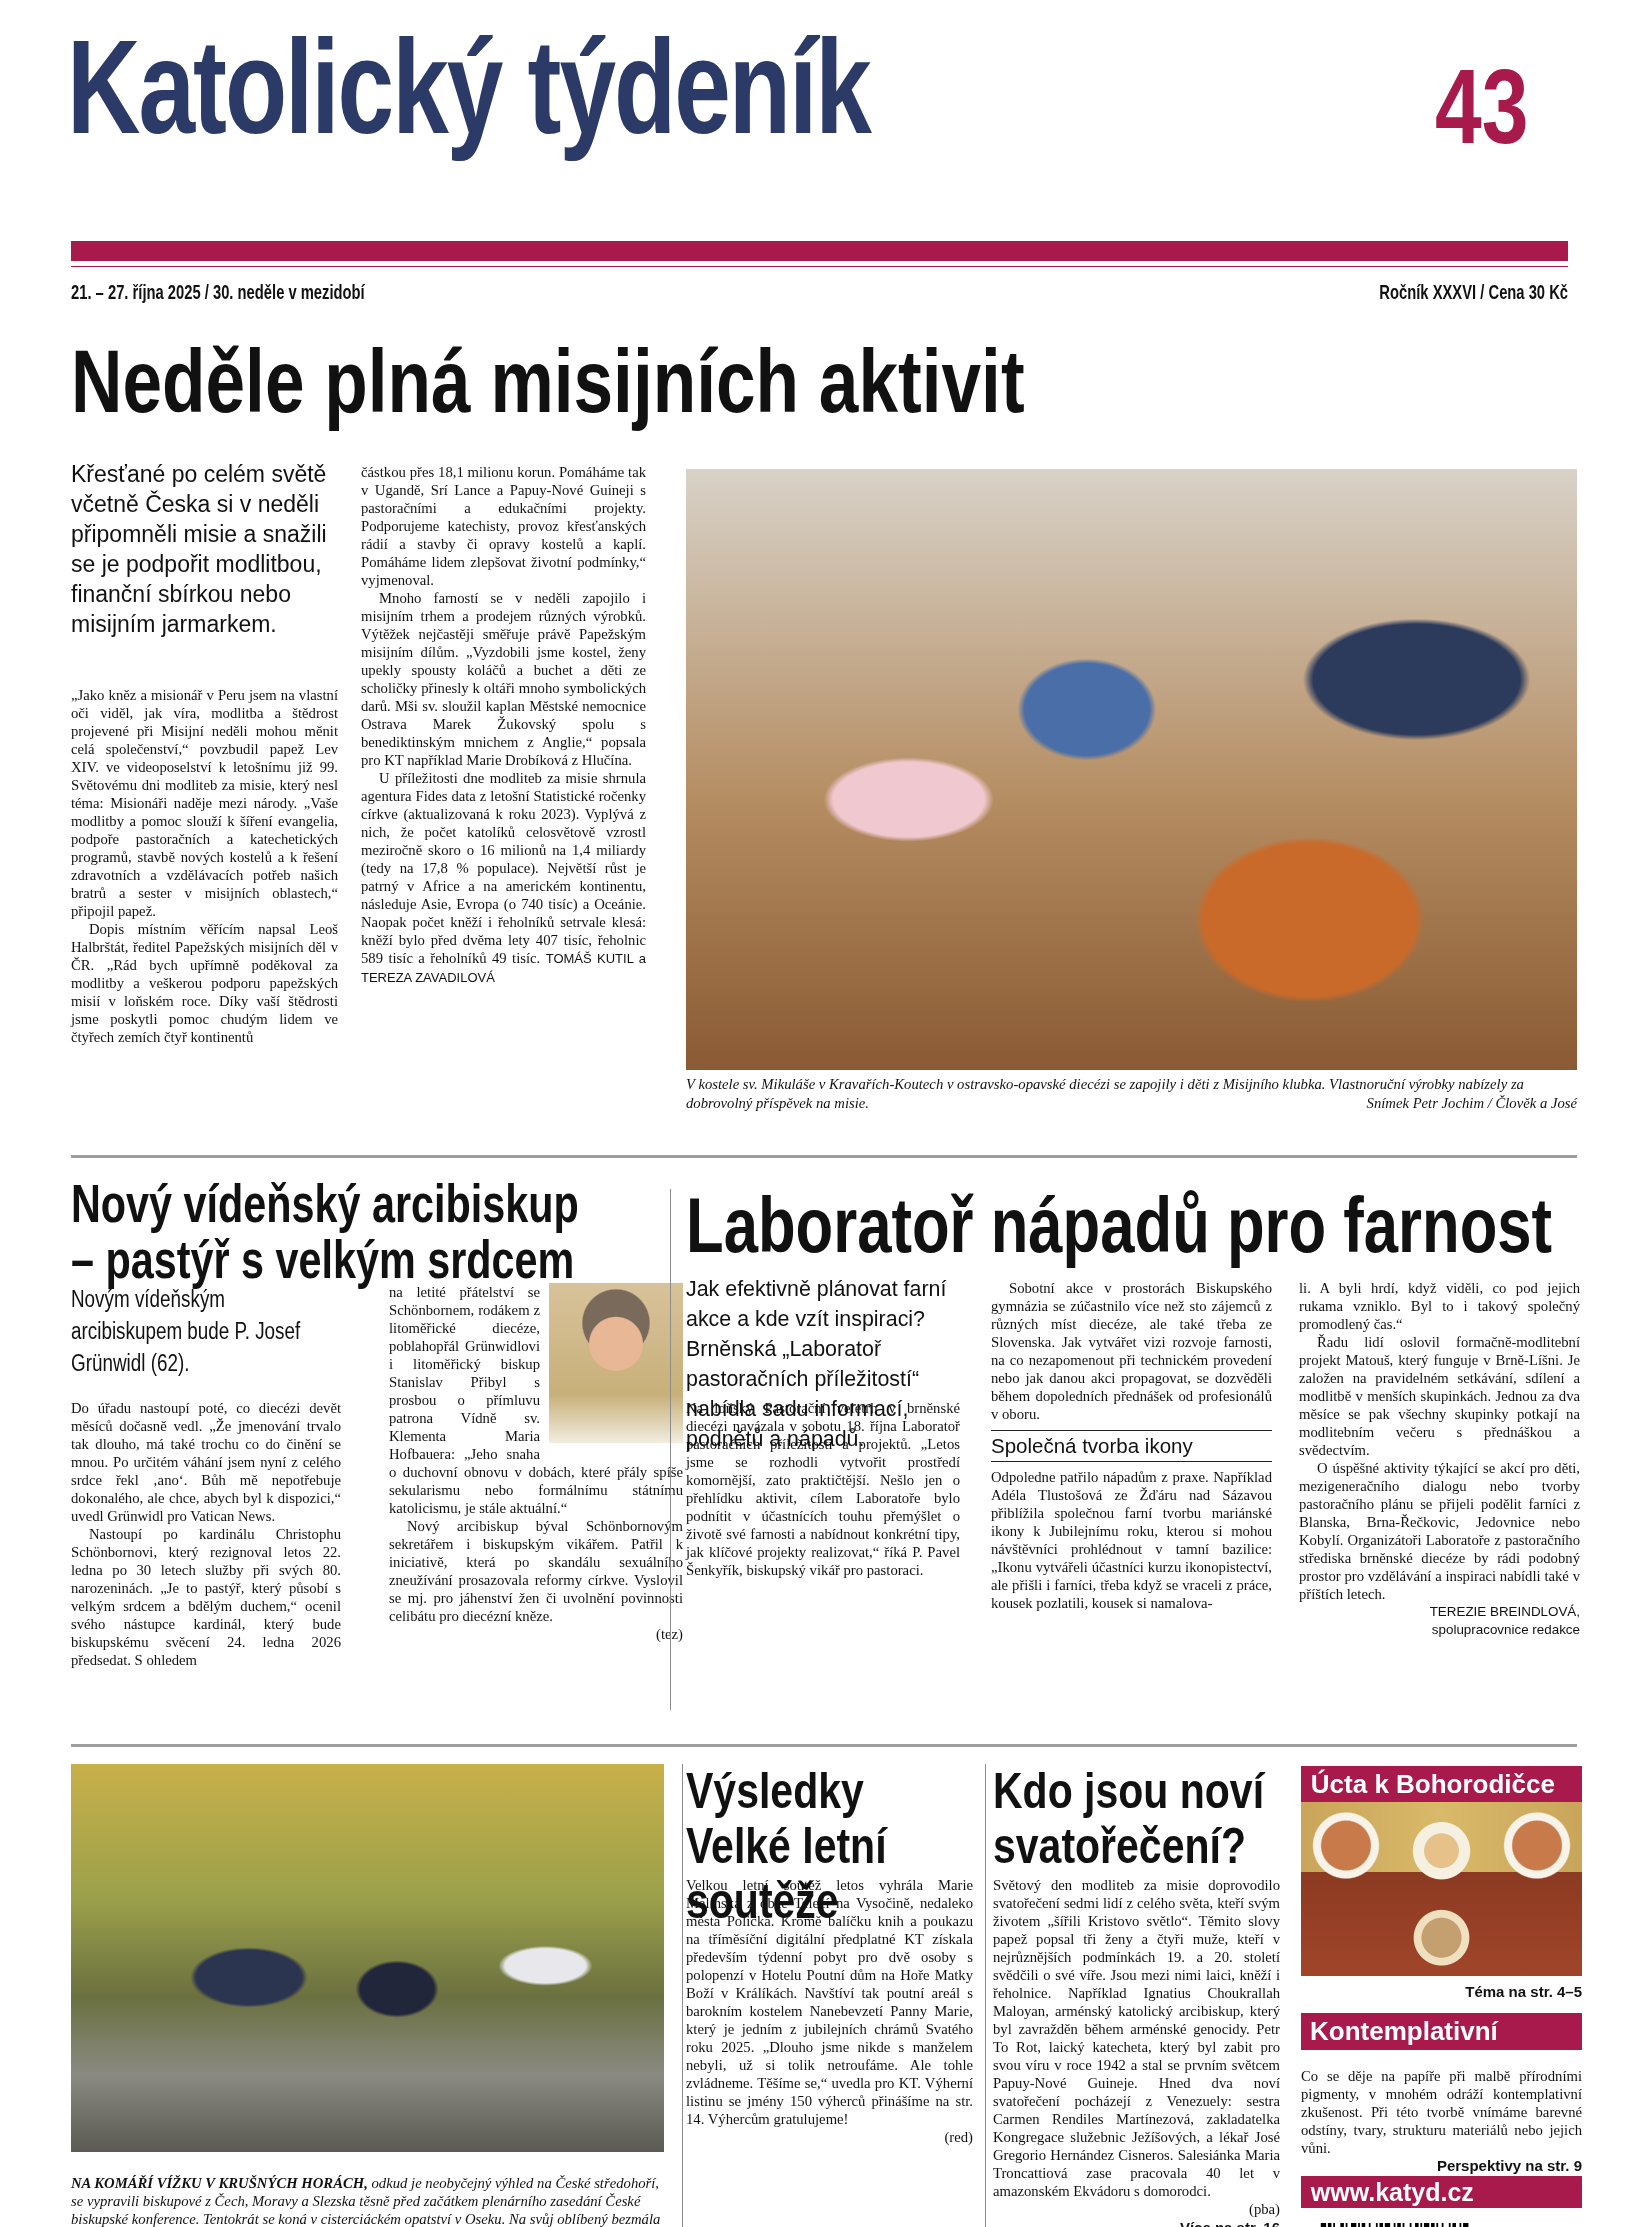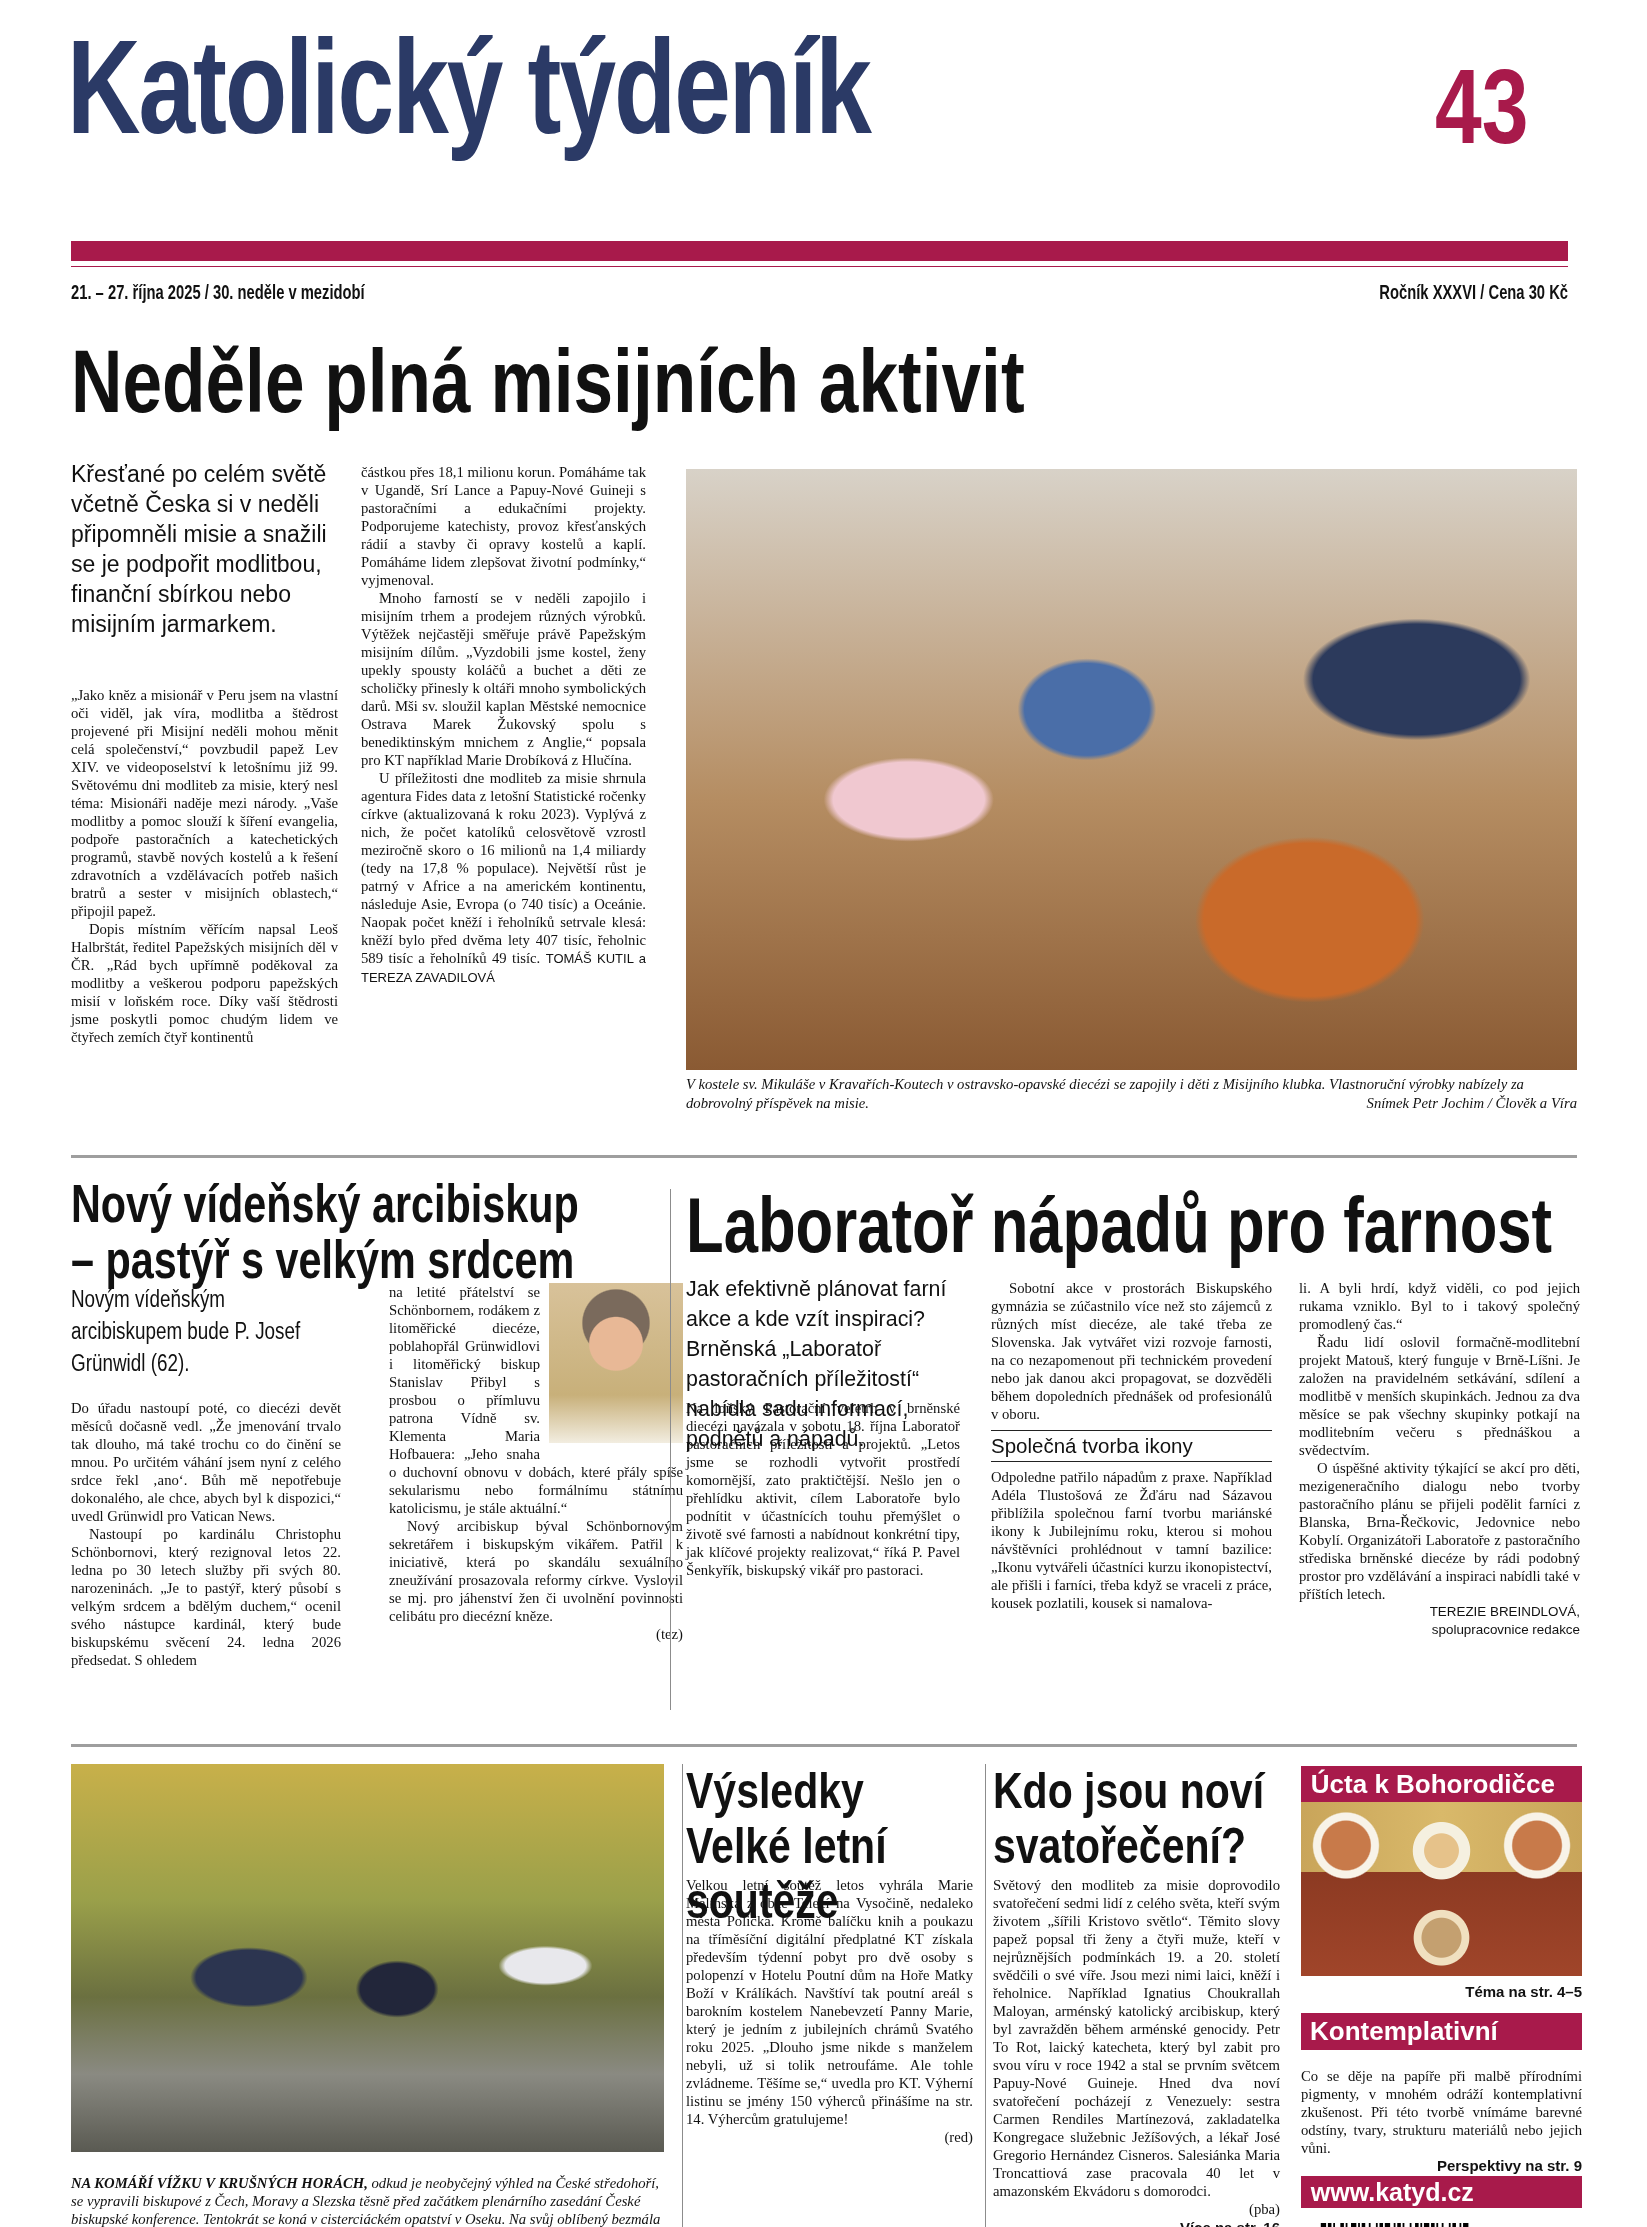--- a/index.html
+++ b/index.html
@@ -110,21 +110,21 @@
   <p>Dopis místním věřícím napsal Leoš Halbrštát, ředitel Papežských misijních děl v ČR. „Rád bych upřímně poděkoval za modlitby a veškerou podporu papežských misií v loňském roce. Díky vaší štědrosti jsme poskytli pomoc chudým lidem ve čtyřech zemích čtyř kontinentů</p>
 </div>
 <div class="abs body-text" id="lead-col2">
   <p>částkou přes 18,1 milionu korun. Pomáháme tak v Ugandě, Srí Lance a Papuy-Nové Guineji s pastoračními a edukačními projekty. Podporujeme katechisty, provoz křesťanských rádií a stavby či opravy kostelů a kaplí. Pomáháme lidem zlepšovat životní podmínky,“ vyjmenoval.</p>
   <p>Mnoho farností se v neděli zapojilo i misijním trhem a prodejem různých výrobků. Výtěžek nejčastěji směřuje právě Papežským misijním dílům. „Vyzdobili jsme kostel, ženy upekly spousty koláčů a buchet a děti ze scholičky přinesly k oltáři mnoho symbolických darů. Mši sv. sloužil kaplan Městské nemocnice Ostrava Marek Žukovský spolu s benediktinským mnichem z Anglie,“ popsala pro KT například Marie Drobíková z Hlučína.</p>
   <p><span>U příležitosti dne modliteb za misie shrnula agentura Fides data z letošní Statistické ročenky církve (aktualizovaná k roku 2023). Vyplývá z nich, že počet katolíků celosvětově vzrostl meziročně skoro o 16 milionů na 1,4 miliardy (tedy na 17,8 % populace). Největší růst je patrný v Africe a na americkém kontinentu, následuje Asie, Evropa (o 740 tisíc) a Oceánie. Naopak počet kněží i řeholníků setrvale klesá: kněží bylo před dvěma lety 407 tisíc, řeholnic 589 tisíc a řeholníků 49 tisíc.</span> <span class="byline">TOMÁŠ KUTIL a TEREZA ZAVADILOVÁ</span></p>
 </div>
 <div class="abs" id="lead-photo"></div>
 <div class="abs" id="lead-caption">
   <span>V kostele sv. Mikuláše v Kravařích-Koutech v ostravsko-opavské diecézi se zapojily i děti z Misijního klubka. Vlastnoruční výrobky nabízely za dobrovolný příspěvek na misie.</span>
-  <span id="lead-credit">Snímek Petr Jochim / Člověk a Víra</span>
+  <span id="lead-credit">Snímek Petr Jochim / Člověk a José</span>
 </div>
 
 <div class="abs hr-gray" id="sep1"></div>
 
 <h2 class="abs sans" id="vienna-headline">
   <span>Nový vídeňský arcibiskup</span><br>
   <span>– pastýř s velkým srdcem</span>
 </h2>
 <div class="abs sans" id="vienna-perex">Novým vídeňským arcibiskupem bude P. Josef Grünwidl (62).</div>
 <div class="abs body-text" id="vienna-col1">

